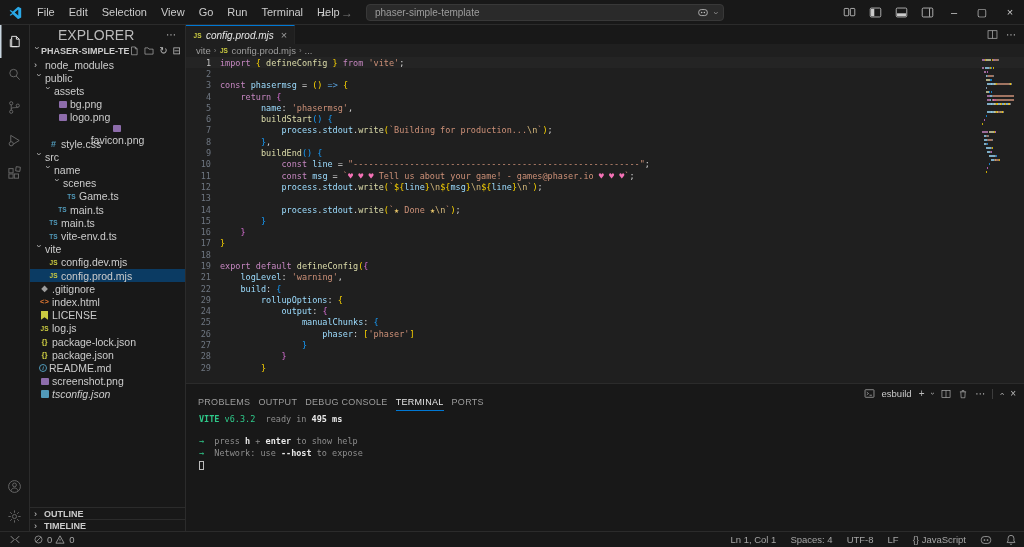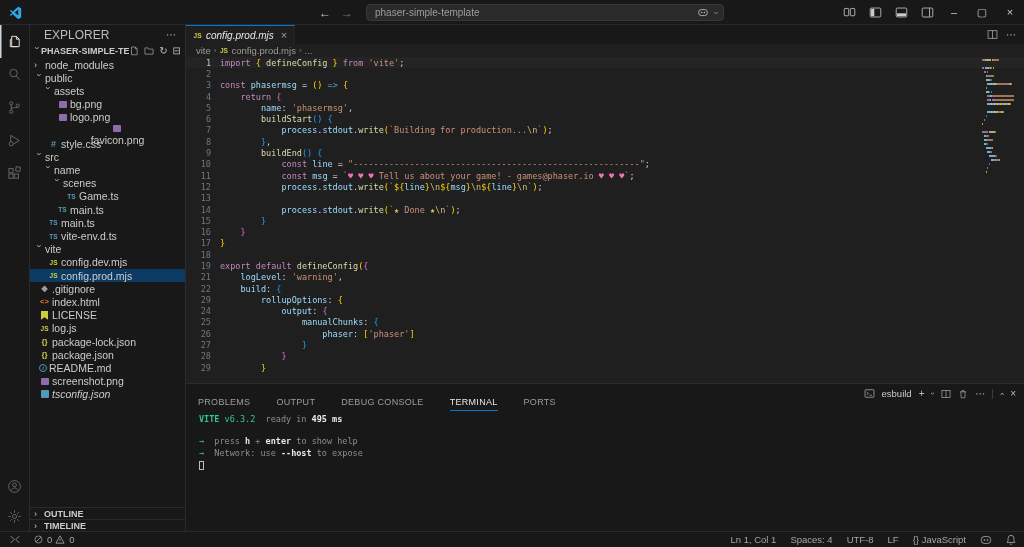--- a/index.html
+++ b/index.html
@@ -29,21 +29,21 @@
   
   .activitybar { width:30px; background:#181818; border-right:1px solid #2b2b2b; display:flex; flex-direction:column; }
   .ab-item { height:33px; display:flex; align-items:center; justify-content:center; opacity:.75; }
   .ab-item.active { opacity:1; box-shadow:inset 1.5px 0 0 #c9d6e0; }
   .ab-spacer { flex:1; }
   .ab-item.bottom { height:30px; }
 
   
   .sidebar { width:156px; background:#181818; border-right:1px solid #2b2b2b; position:relative; font-size:11px; }
   .sb-head { height:19px; display:flex; align-items:center; padding:0 8px 0 14px; }
-  .sb-head .sb-title { font-size:12px; color:#bbbbbb; flex:1; }
+  .sb-head .sb-title { font-size:14px; color:#bbbbbb; flex:1;margin-left:14px; }
   .dots { color:#bbbbbb; font-size:10px; letter-spacing:1px; }
   .sb-section { height:13px; display:flex; align-items:center; padding:0 4px 0 2px; }
   .sb-section .sec-label { font-size:9px; font-weight:bold; color:#cccccc; white-space:nowrap; overflow:hidden; flex:1; }
   .sec-actions { display:flex; align-items:center; gap:5px; color:#bbbbbb; }
   .sec-actions .txt-ico { font-size:10px; line-height:10px; }
   .chev { display:inline-block; width:9px; font-size:9px; color:#cccccc; flex:0 0 auto; }
   .chev.down { transform:rotate(90deg); }
   .tree { margin-top:1px; }
   .tree-row { height:13.2px; display:flex; align-items:center; white-space:nowrap; cursor:default; }
   .tree-row.selected { background:#0b3b63; }
@@ -80,21 +80,21 @@
   .lc { font:8.5px "DejaVu Sans Mono", monospace; white-space:pre; }
   .kw{color:#c586c0} .fn{color:#dcdcaa} .vr{color:#9cdcfe} .st{color:#ce9178} .es{color:#d7ba7d}
   .b1{color:#ffd700} .b2{color:#da70d6} .b3{color:#179fff} .pl{color:#d4d4d4} .ar{color:#569cd6}
   .tp{color:#ffd700} .hr{color:#f472b6} .em{color:#e8c66a}
   .minimap { position:absolute; top:0; right:10px; width:32px; height:140px; overflow:hidden; }
   .mm-bar { position:absolute; height:2px; opacity:.75; }
 
   
   .panel { height:148px; background:#181818; border-top:1px solid #2b2b2b; display:flex; flex-direction:column; }
   .panel-head { height:19px; display:flex; align-items:center; justify-content:space-between; padding:0 8px 0 12px; }
-  .ptabs { display:flex; gap:26px;margin-top:16px; }
+  .ptabs { display:flex; gap:8px;margin-top:16px; }
   .ptab { font-size:9px; color:#9d9d9d; letter-spacing:.3px; padding:4px 0 3px; }
   .ptab.active { color:#e7e7e7; border-bottom:1px solid #0078d4; }
   .panel-actions { display:flex; align-items:center; gap:7px; color:#bbbbbb; }
   .pa-label { font-size:9.5px; color:#cccccc; }
   .pa-glyph { font-size:10px; color:#bbbbbb; }
   .pa-sep { width:1px; height:10px; background:#3c3c3c; }
   .chev-small { display:inline-block; font-size:8px; transform:rotate(90deg); color:#bbbbbb; }
   .chev-up { display:inline-block; font-size:9px; transform:rotate(-90deg); color:#bbbbbb; }
   .terminal { flex:1; padding:11px 0 0 13px; overflow:hidden; }
   .t-line { height:11.2px; font:8.5px "DejaVu Sans Mono", monospace; white-space:pre; }
@@ -115,20 +115,30 @@
 <body>
 
 <div class="window">
 
   <header class="titlebar">
     <span class="logo">
       <svg width="13" height="13" viewBox="0 0 16 16">
           <path fill="#2aa9e8" d="M11.2 0.8 4.6 6.9 2 4.9l-1.2.9 3.2 2.7-3.2 2.7 1.2.9 2.6-2 6.6 6.1 3.8-1.9V2.7z M11.4 4.2v7.6L7 8z"></path>
         </svg>
     </span>
+    <nav class="menubar" id="menubar">
+        <span class="menu-item">File</span>
+        <span class="menu-item">Edit</span>
+        <span class="menu-item">Selection</span>
+        <span class="menu-item">View</span>
+        <span class="menu-item">Go</span>
+        <span class="menu-item">Run</span>
+        <span class="menu-item">Terminal</span>
+        <span class="menu-item">Help</span>
+      </nav>
     <div class="tb-center">
       <span class="nav-arrow">←</span>
       <span class="nav-arrow dim">→</span>
       <div class="command-center">
         <span class="cc-label">phaser-simple-template</span>
         <span class="cc-right">
           <span>
             <svg width="12" height="10" viewBox="0 0 14 11">
                 <rect x="2" y="1.5" width="10" height="7" rx="3" fill="none" stroke="#bbbbbb"></rect>
                 <circle cx="5.4" cy="5" r="0.9" fill="#bbbbbb"></circle>

